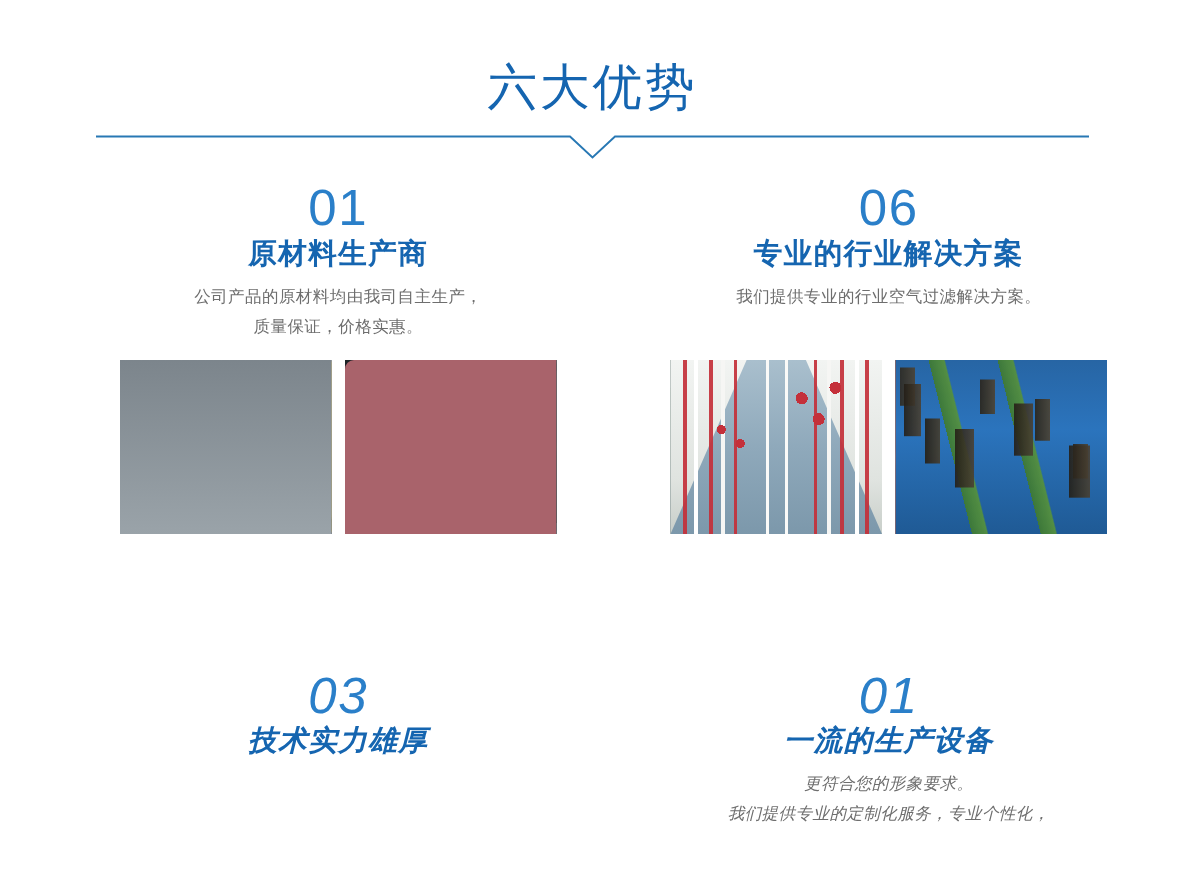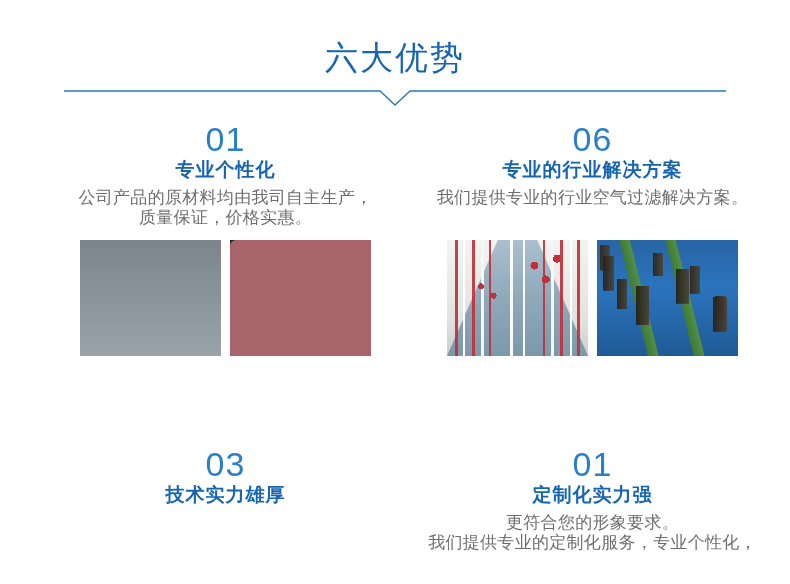--- a/index.html
+++ b/index.html
@@ -50,21 +50,21 @@
     top: 120px;
     left: 0;
     width: 790px;
     height: 464px;
   }
   .cell {
     position: absolute;
     width: 395px;
   }
   .cell-r0 { top: 0; }
-  .cell-r1 { top: 325px; }
+  .cell-r1 { top: 325px; font-style: italic; }
   .cell-c0 { left: 0; padding-left: 28px; }
   .cell-c1 { left: 395px; }
 
   .feature-head {
     text-align: center;
   }
   .feature-num {
     font-size: 34px;
     line-height: 38px;
     color: #2a7fc9;
@@ -74,21 +74,21 @@
   .feature-title {
     font-size: 19px;
     line-height: 26px;
     color: #1565b0;
     font-weight: bold;
     letter-spacing: 1px;
     margin-top: -1px;
   }
   .feature-desc {
     margin-top: 5px;
-    font-size: 17px;
+    font-size: 11px;
     line-height: 20px;
     color: #6e6e6e;
     text-align: center;
     letter-spacing: 0.3px;
   }
   .feature-desc .line { display: block; }
 
   
   .photos {
     margin-top: 12px;
@@ -388,21 +388,21 @@
       <path d="M0 6 L316 6 L331 20 L346 6 L662 6" fill="none" stroke="#2878b4" stroke-width="1.3"></path>
     </svg>
   </div>
 </div>
 
 <div class="grid">
 
   <div class="cell cell-r0 cell-c0">
     <div class="feature-head">
       <div class="feature-num">01</div>
-      <div class="feature-title">专业个性化</div>
+      <div class="feature-title">原材料生产商</div>
     </div>
     <div class="feature-desc">
       <span class="line">公司产品的原材料均由我司自主生产，</span>
       <span class="line">质量保证，价格实惠。</span>
     </div>
     <div class="photos">
       <div class="photo">
         <div class="layer p1-bg"></div>
         <div class="layer p1-wall"></div>
         <div class="layer p1-machine"></div>
@@ -477,21 +477,21 @@
   <div class="cell cell-r1 cell-c0">
     <div class="feature-head">
       <div class="feature-num">03</div>
       <div class="feature-title">技术实力雄厚</div>
     </div>
   </div>
 
   <div class="cell cell-r1 cell-c1">
     <div class="feature-head">
       <div class="feature-num">01</div>
-      <div class="feature-title">定制化实力强</div>
+      <div class="feature-title">一流的生产设备</div>
     </div>
     <div class="feature-desc">
       <span class="line">更符合您的形象要求。</span>
       <span class="line">我们提供专业的定制化服务，专业个性化，</span>
     </div>
   </div>
 
 </div>
 
 </body></html>

